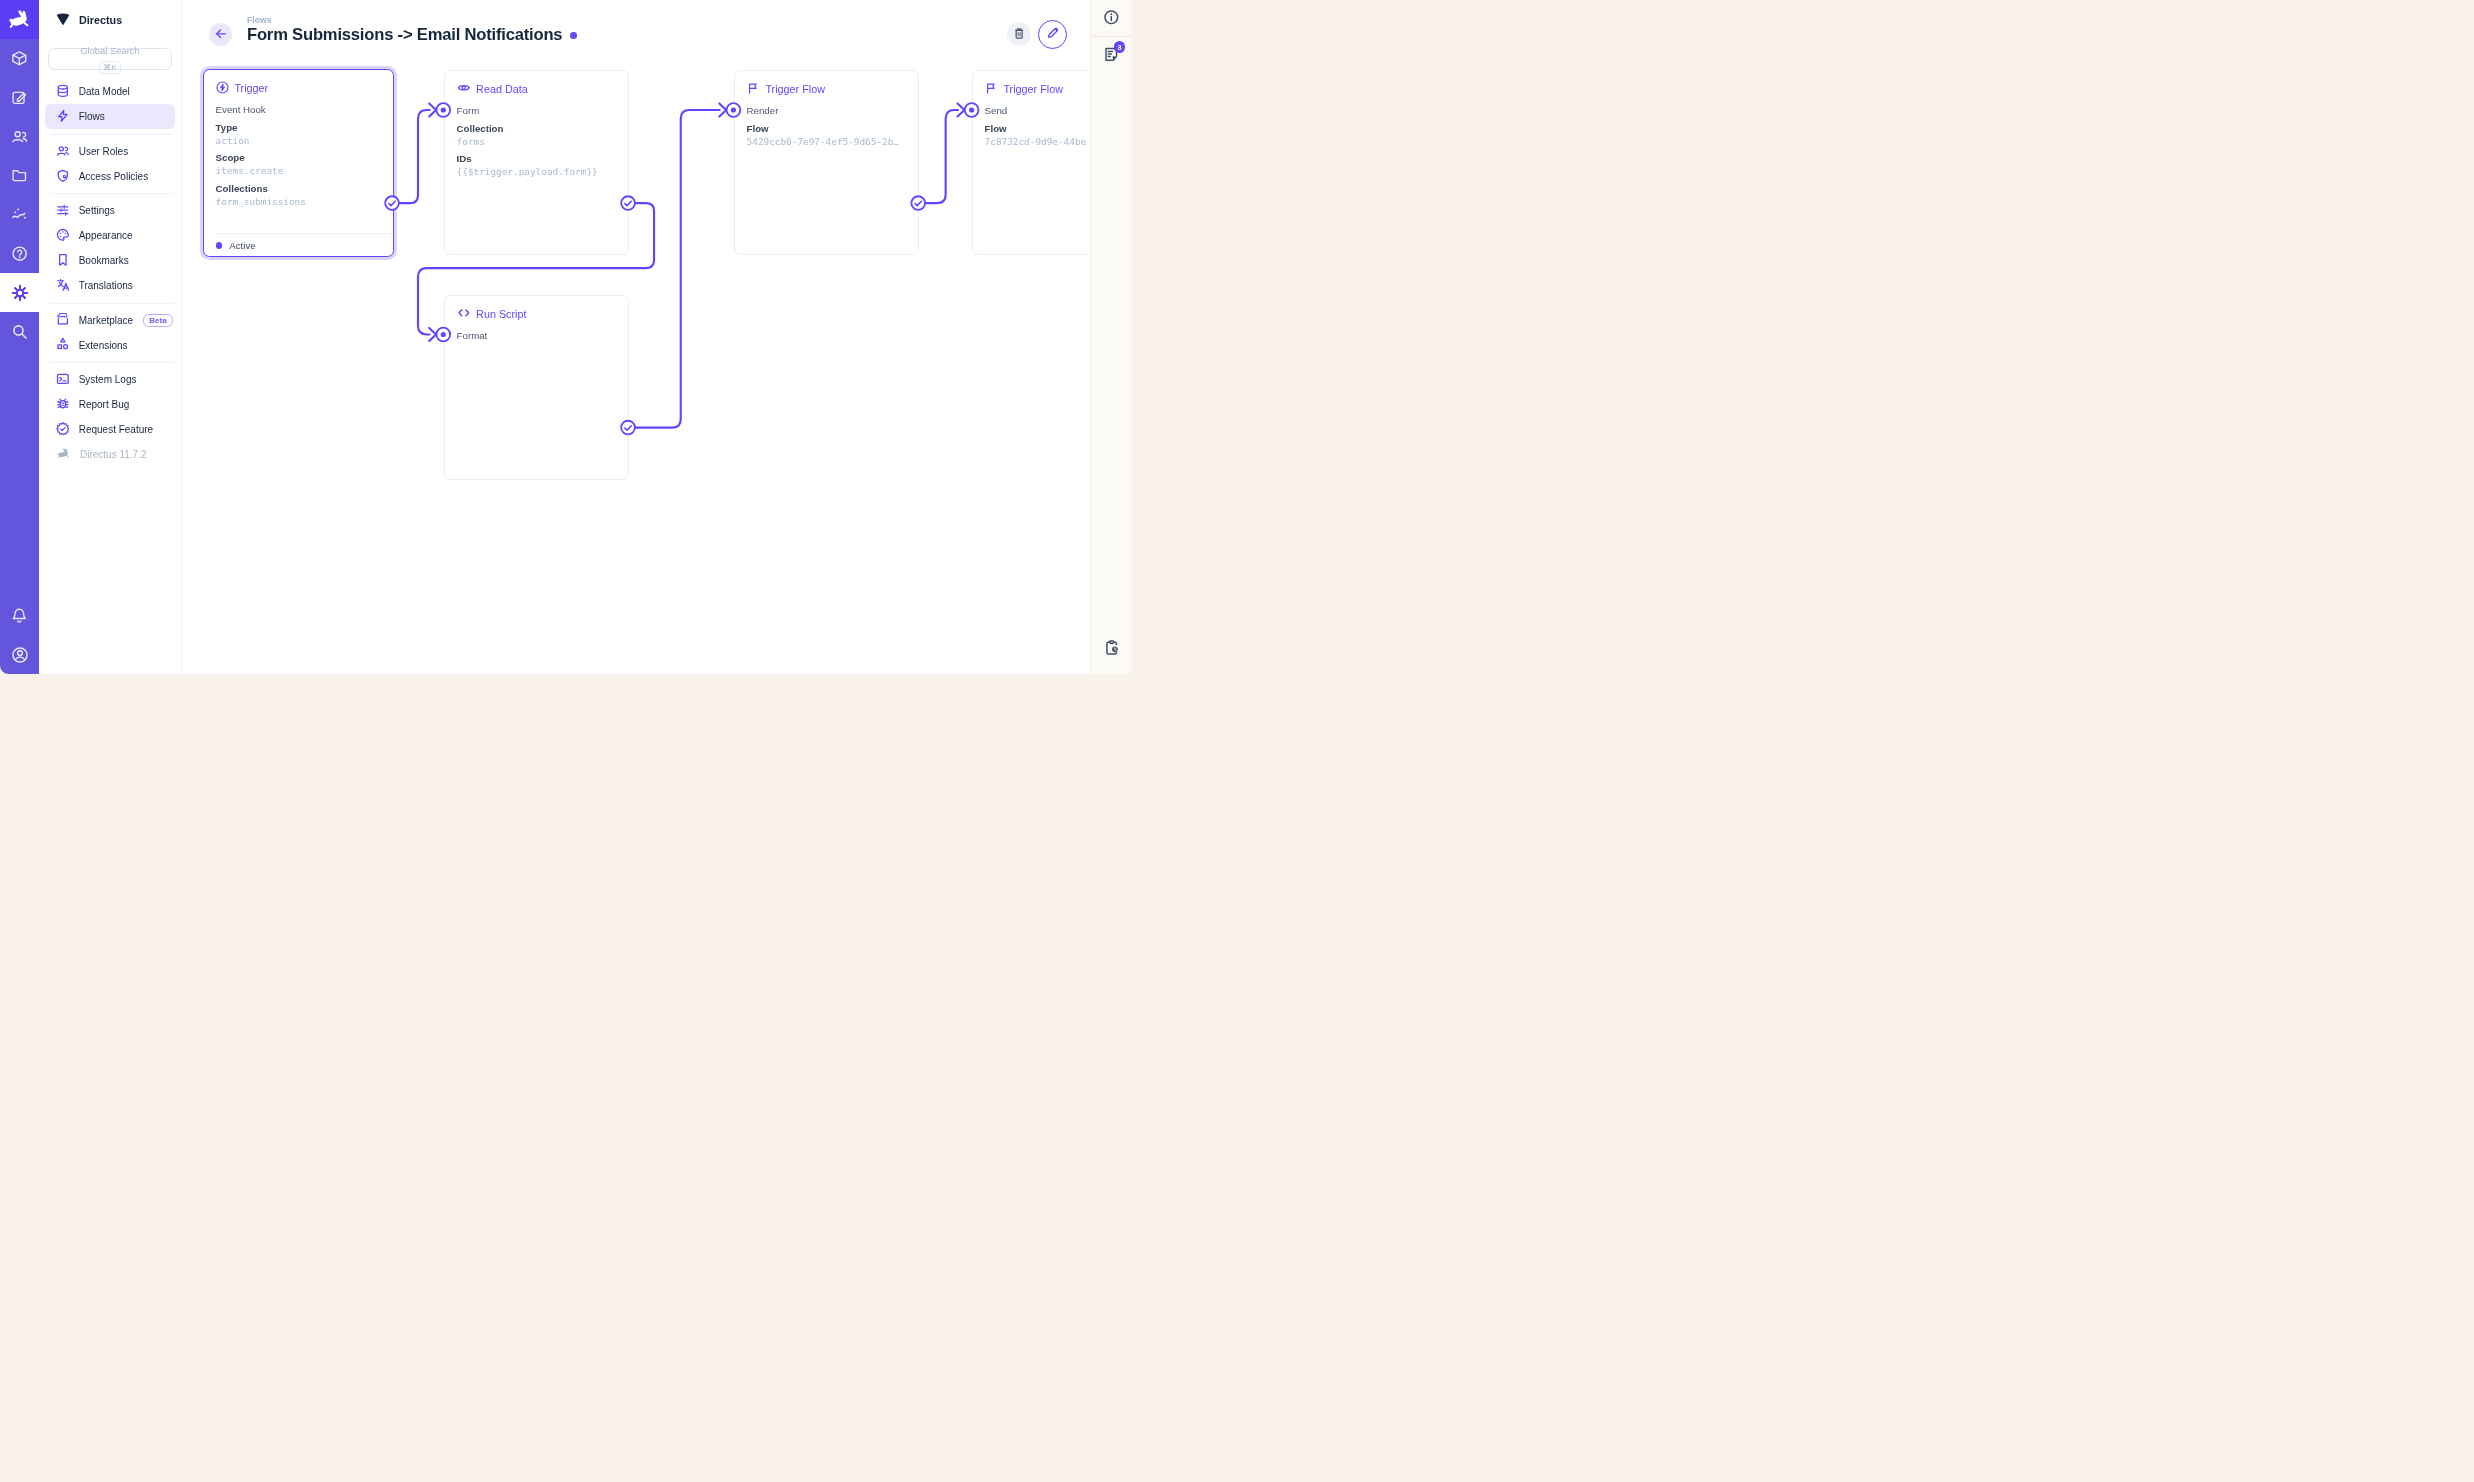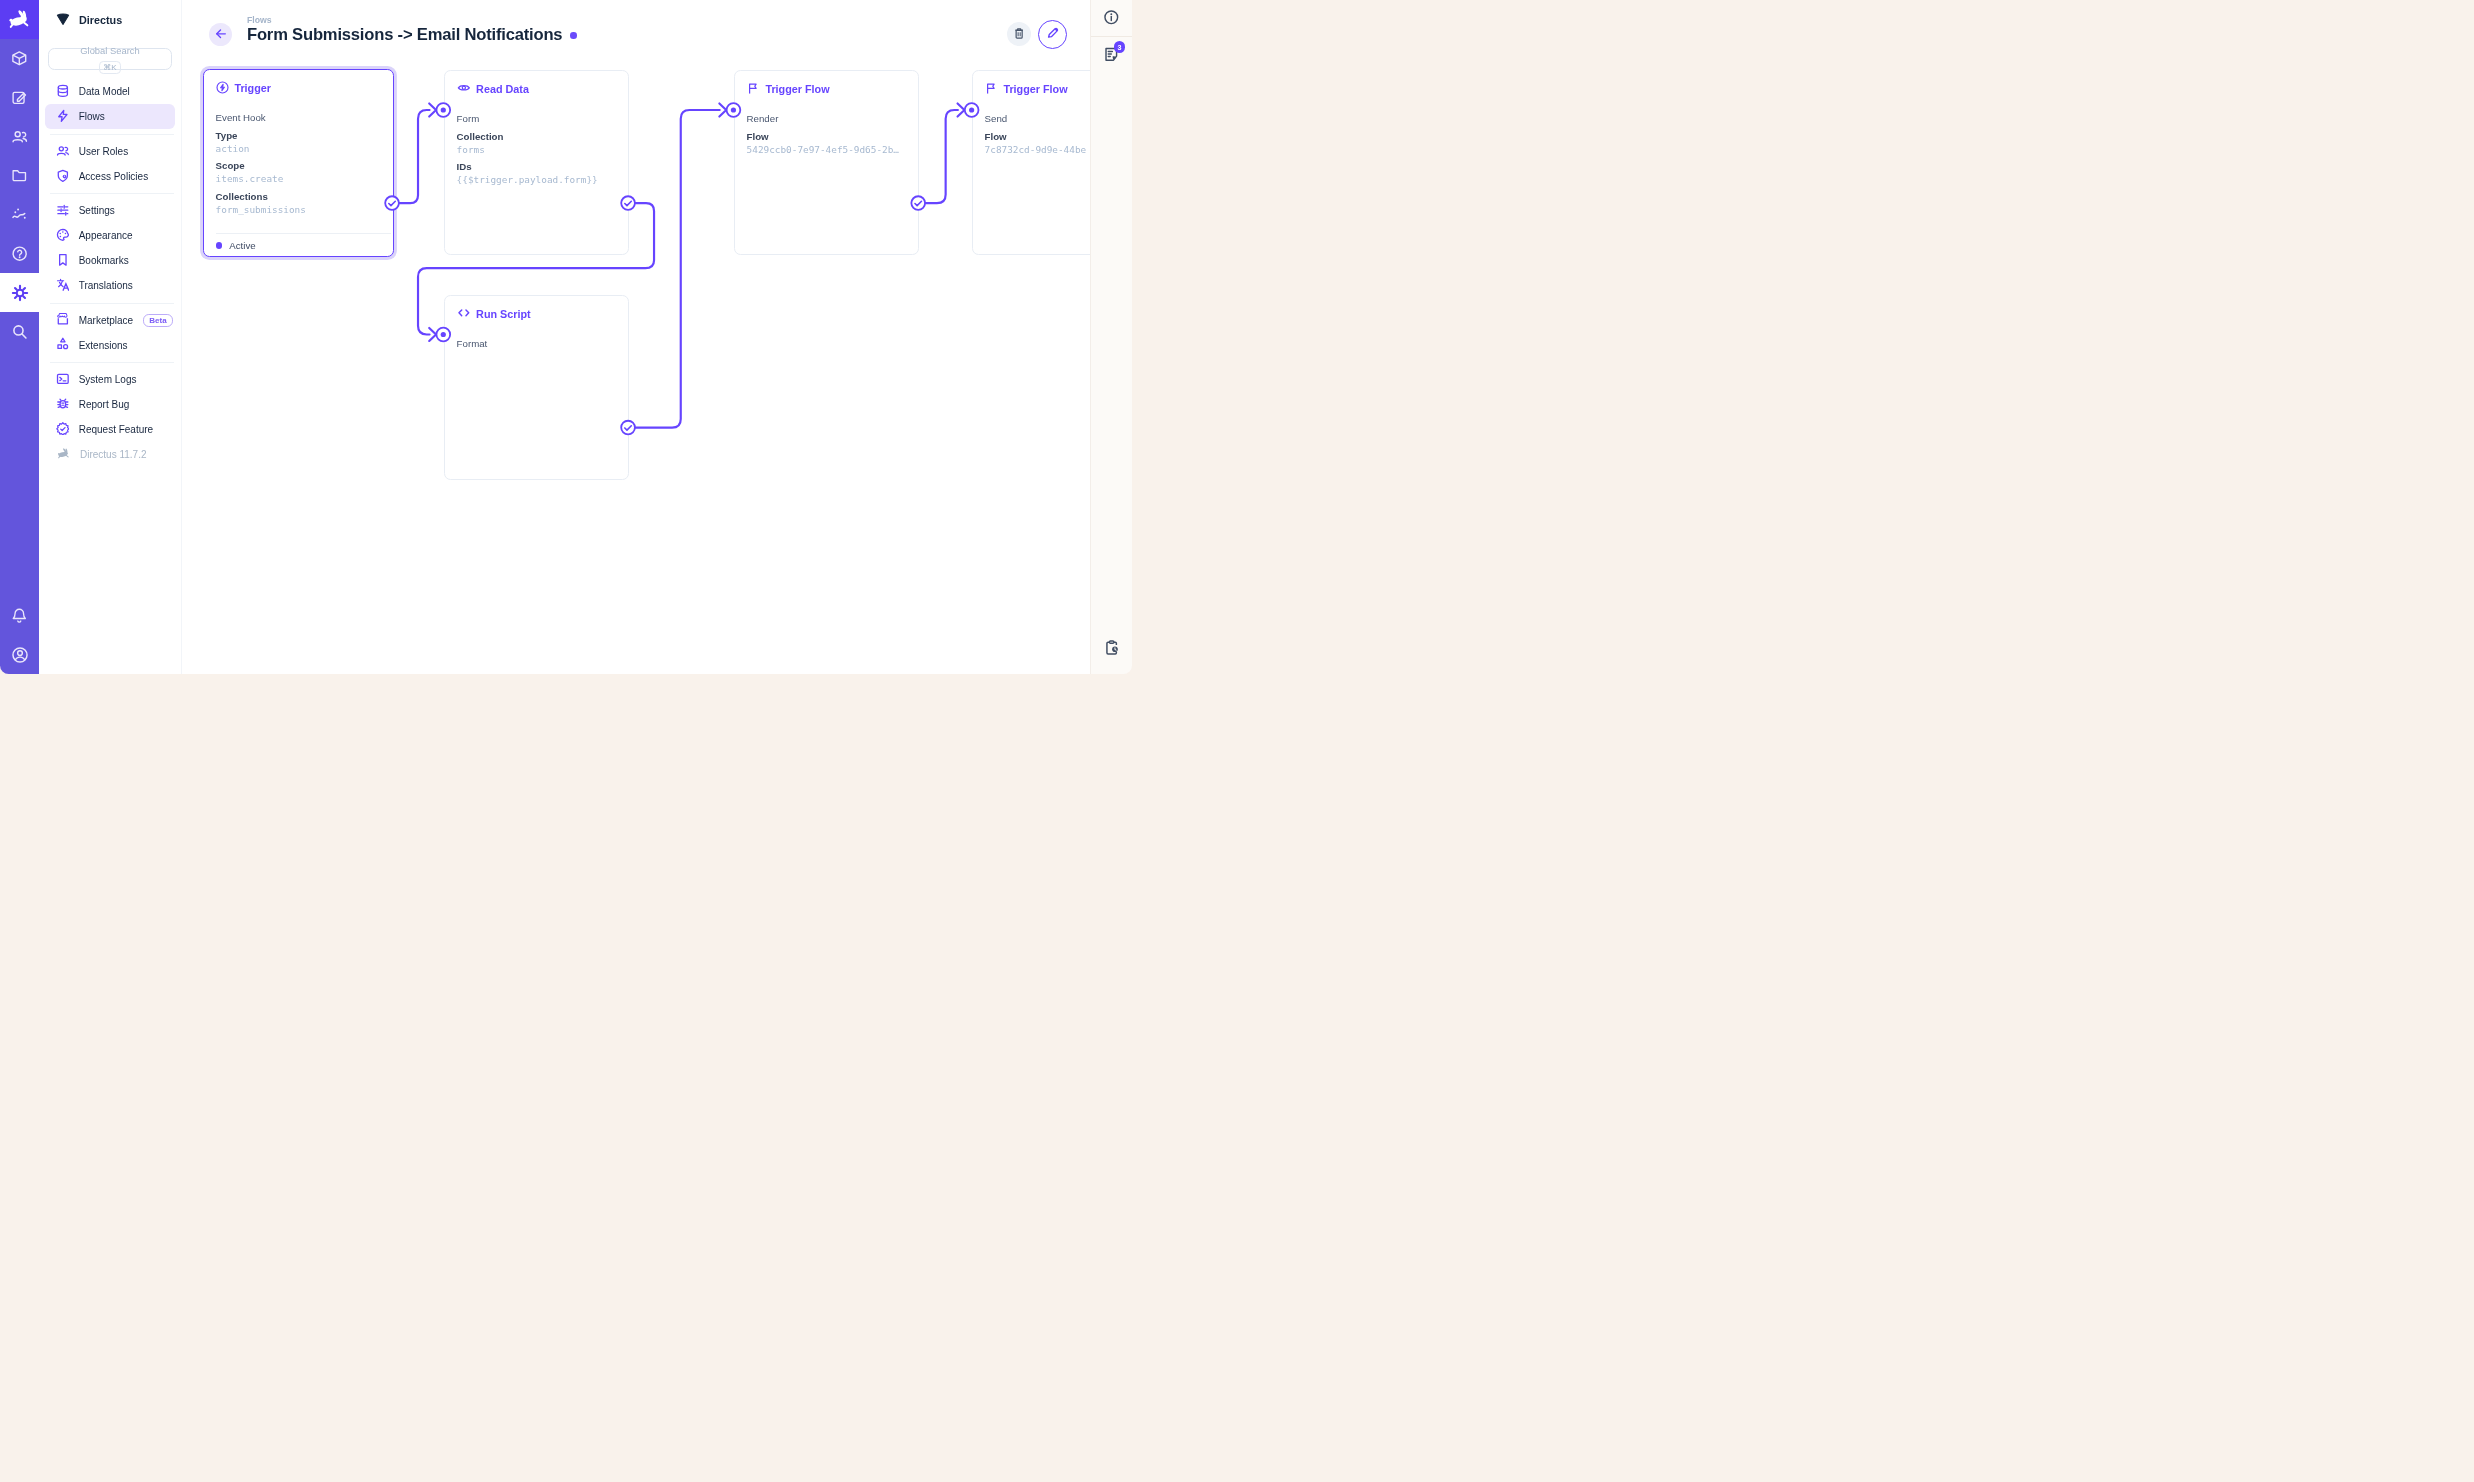--- a/index.html
+++ b/index.html
@@ -48,23 +48,23 @@
              background:#ECE8FC; display:grid; place-items:center; cursor:pointer; }
   .hdr-btn{ position:absolute; top:22.4px; width:24px; height:24px; border-radius:50%; background:#EEF2F7;
             display:grid; place-items:center; cursor:pointer; }
   .hdr-btn.trash{ left:825px; }
   .hdr-btn.edit{ left:856px; top:19.5px; width:29px; height:29px; background:#FFFFFF; border:1.4px solid #6644FF; }
 
   
   .fpanel{ position:absolute; width:185px; height:185px; background:#FFFFFF; border:1.1px solid #E8EDF4;
            border-radius:6.5px; padding:10px 11.6px; z-index:1; cursor:pointer; }
   .fpanel.selected{ border:1.4px solid #6644FF; box-shadow:0 0 0 2.9px #DAD3FA; }
-  .ptitle{ display:flex; align-items:center; gap:5.8px; height:16px; color:#6644FF; font-weight:700; font-size:10.8px; }
+  .ptitle{ display:flex; align-items:center; gap:5.8px; height:16px; color:#6644FF; font-weight:400; font-size:10.8px; }
   .ptitle svg{ flex:none; }
-  .pfirst{ margin-top:16px; font-size:9.7px; color:#49566F; }
+  .pfirst{ margin-top:8px; font-size:9.7px; color:#49566F; }
   .plabel{ margin-top:6.5px; font-size:9.7px; font-weight:700; color:#3A4559; }
   .pmono{ margin-top:2.2px; font-size:9.4px; font-family:"DejaVu Sans Mono", monospace; color:#A7B9D0;
           white-space:nowrap; overflow:hidden; }
   .pstatus{ position:absolute; left:11.6px; right:2px; bottom:5px; border-top:1.1px solid #ECF0F5;
             padding-top:6.5px; display:flex; align-items:center; gap:7.2px; font-size:9.7px; color:#3E4A63; }
   .status-dot{ width:6.5px; height:6.5px; border-radius:50%; background:#6644FF; }
   .edges{ position:absolute; left:0; top:0; width:908px; height:674px; z-index:2; pointer-events:none; }
 
   
   .right-rail{ width:42px; background:#FCFAF7; border-left:1.4px solid #F3EEE9; flex:none; position:relative;

